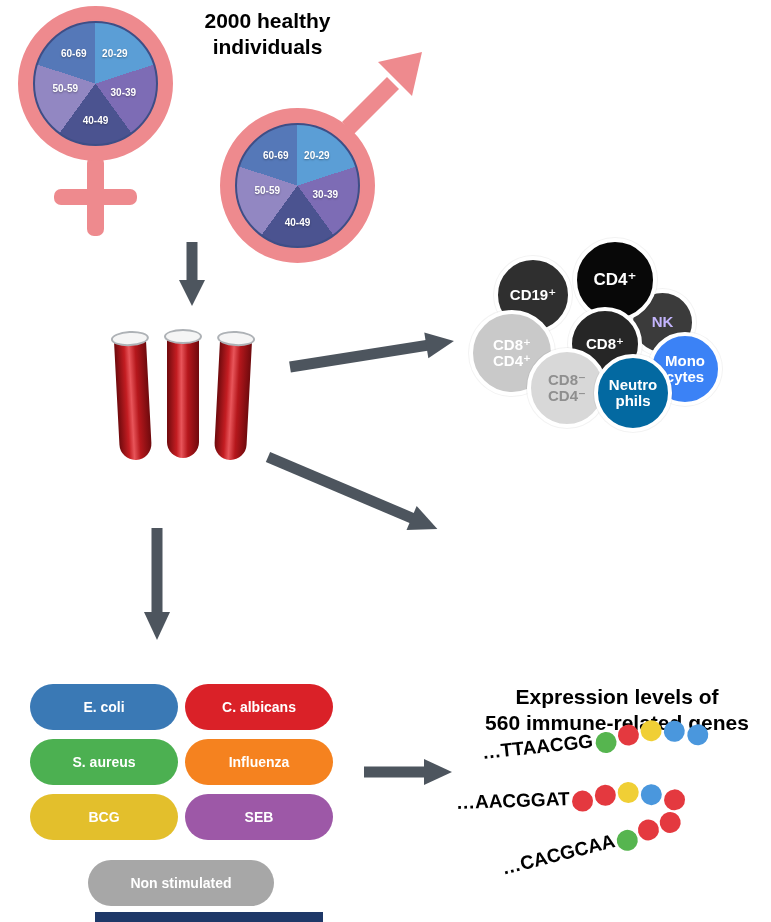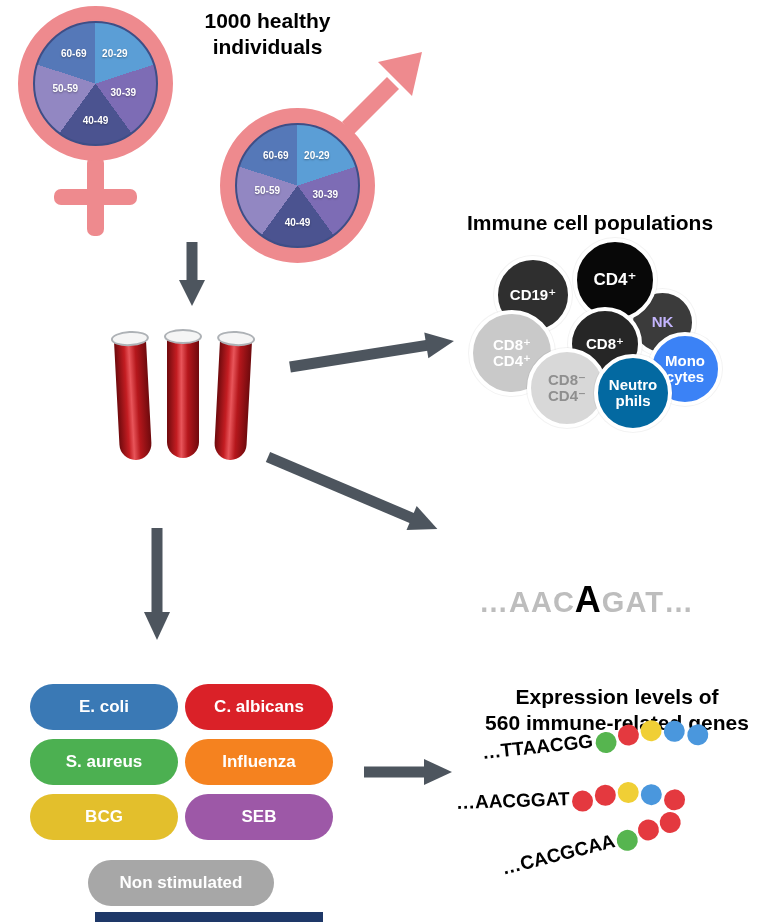--- a/index.html
+++ b/index.html
@@ -46,36 +46,36 @@
           box-shadow:0 0 0 1px rgba(0,0,0,0.05); }
 
   
   .snp-line { position:absolute; font-weight:bold; font-size:29px; color:#bdbdbd;
               letter-spacing:1px; white-space:nowrap; }
   .snp-line .variant { color:#000; font-size:36px; }
 
   
   .pill { position:absolute; width:148px; height:46px; border-radius:23px; display:flex;
           align-items:center; justify-content:center; color:#fff; font-weight:bold;
-          font-size:17px; }
+          font-size:14px; }
 
   
   .gene-row { position:absolute; display:flex; align-items:center; font-weight:bold;
               font-size:19px; color:#000; white-space:nowrap; transform-origin:left center; }
   .bead { width:21px; height:21px; border-radius:50%; margin-left:2px; flex:none; }
   .b1 { transform:translateY(2px); } .b2 { transform:translateY(-3px); }
   .b3 { transform:translateY(-5px);} .b4 { transform:translateY(-2px); }
   .b5 { transform:translateY(4px); }
 </style>
 </head>
 <body>
 
 <div class="canvas">
 
-  <div class="heading" style="left:150px;top:8px;width:235px;">1000 healthy
+  <div class="heading" style="left:150px;top:8px;width:235px;">2000 healthy
 individuals</div>
 
   <div>
     <div class="f-stem" style="background: rgb(238, 138, 142);"></div>
     <div class="f-bar" style="background: rgb(238, 138, 142);"></div>
     <div class="sym-ring" style="left: 18px; top: 6px; border-color: rgb(238, 138, 142); background: rgb(238, 138, 142);">
       <div class="pie" style="background: conic-gradient(rgb(91, 158, 214) 0deg, rgb(91, 158, 214) 72deg, rgb(125, 108, 181) 72deg, rgb(125, 108, 181) 144deg, rgb(75, 83, 144) 144deg, rgb(75, 83, 144) 216deg, rgb(146, 135, 194) 216deg, rgb(146, 135, 194) 288deg, rgb(85, 120, 184) 288deg, rgb(85, 120, 184) 360deg);">
         <span class="pie-label pl-a">20-29</span>
         <span class="pie-label pl-b">30-39</span>
         <span class="pie-label pl-c">40-49</span>
@@ -130,21 +130,20 @@
     <div class="tube" style="left:163px;top:329px;">
       <div class="tube-top"></div>
       <div class="tube-body"></div>
     </div>
     <div class="tube" style="left:213px;top:331px;transform:rotate(3deg);">
       <div class="tube-top"></div>
       <div class="tube-body"></div>
     </div>
   </div>
 
-  <div class="heading" style="left:455px;top:210px;width:270px;">Immune cell populations</div>
   <div>
     <div class="cell" style="left: 494px; top: 256px; width: 78px; height: 78px; background: rgb(47, 47, 47); color: rgb(255, 255, 255);">
       <span>CD19⁺</span></div>
     <div class="cell" style="left: 629px; top: 289px; width: 67px; height: 67px; background: rgb(59, 59, 59); color: #c4b5fd;">
       <span>NK</span></div>
     <div class="cell" style="left: 573px; top: 238px; width: 84px; height: 84px; font-size: 17px; background: rgb(8, 8, 8); color: rgb(255, 255, 255);">
       <span>CD4⁺</span></div>
     <div class="cell" style="left: 469px; top: 310px; width: 86px; height: 86px; background: rgb(201, 201, 201); color: rgb(255, 255, 255);">
       <span>CD8⁺
 CD4⁺</span></div>
@@ -154,23 +153,20 @@
       <span>Mono
 cytes</span></div>
     <div class="cell" style="left: 527px; top: 348px; width: 80px; height: 80px; background: rgb(216, 216, 216); color: rgb(143, 143, 143);">
       <span>CD8⁻
 CD4⁻</span></div>
     <div class="cell" style="left: 594px; top: 354px; width: 78px; height: 78px; background: #0369a1; color: rgb(255, 255, 255);">
       <span>Neutro
 phils</span></div>
   </div>
 
-  <div class="snp-line" style="left:479px;top:579px;">
-    <span>…AAC</span><span class="variant">A</span><span>GAT…</span>
-  </div>
 
   <div>
     <div class="pill" style="left: 30px; top: 684px; background: rgb(58, 121, 181);">
         <span>E. coli</span>
       </div>
     <div class="pill" style="left: 185px; top: 684px; background: rgb(218, 33, 40);">
         <span>C. albicans</span>
       </div>
     <div class="pill" style="left: 30px; top: 739px; background: rgb(76, 176, 81);">
         <span>S. aureus</span>

